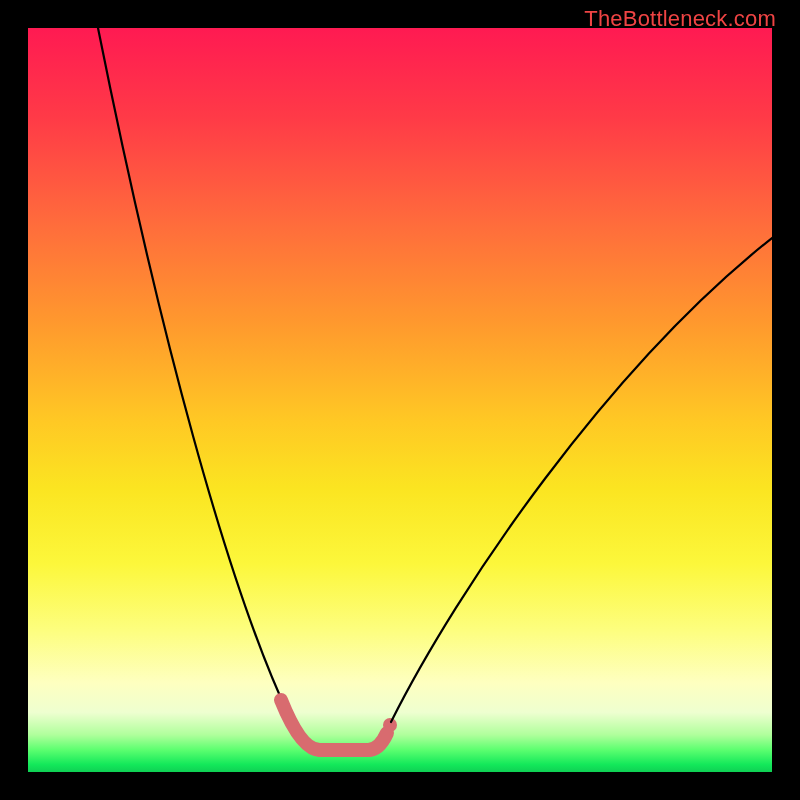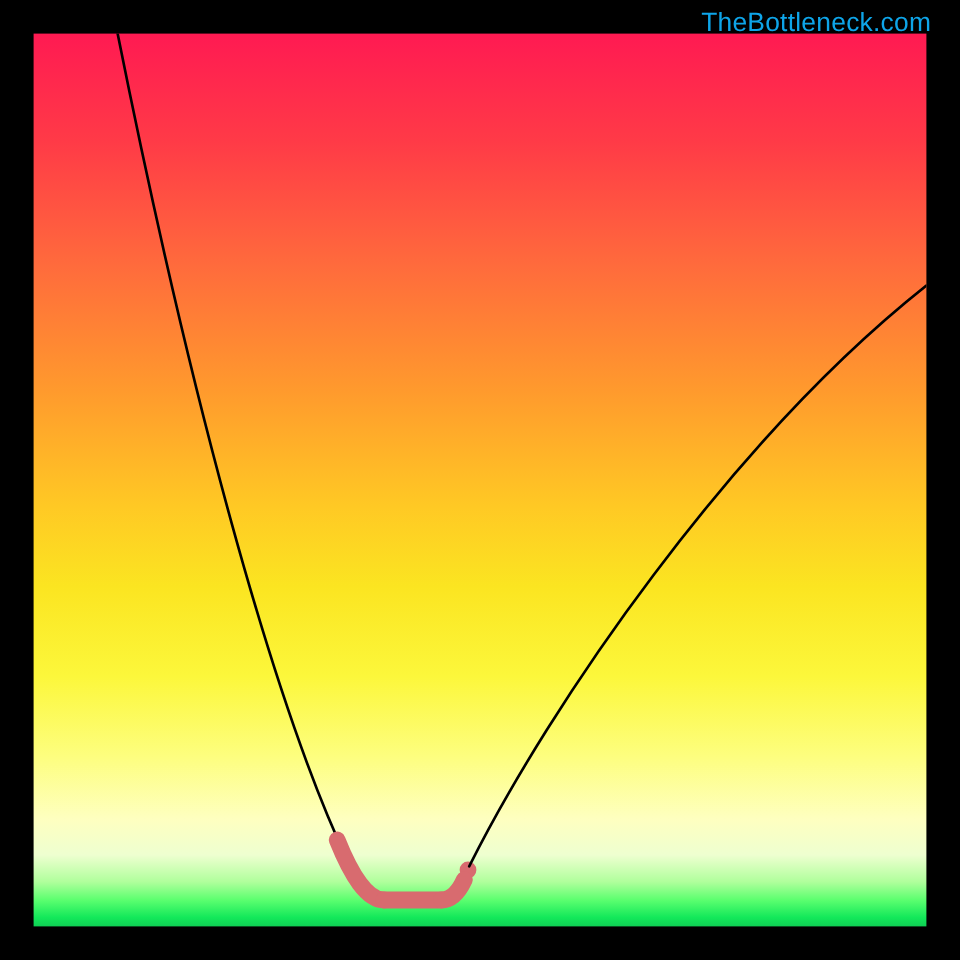--- a/index.html
+++ b/index.html
@@ -30,21 +30,21 @@
       #eeffd0 92%,
       #b0ff9c 95%,
       #5dff70 97%,
       #13e85a 99%,
       #0fd054 100%);
   }
   .watermark {
     position: absolute;
     top: 6px;
     right: 24px;
-    color: #0ea5e9;
+    color: #ef4444;
     font-size: 22px;
     font-weight: 500;
     letter-spacing: 0.2px;
   }
   svg {
     position: absolute;
     left: 0;
     top: 0;
   }
 </style>

